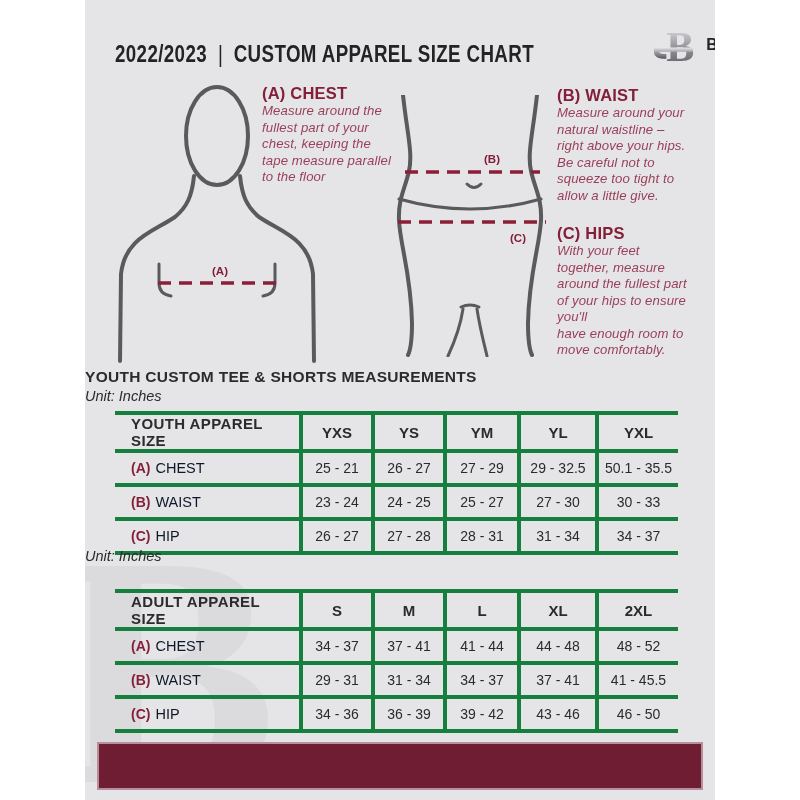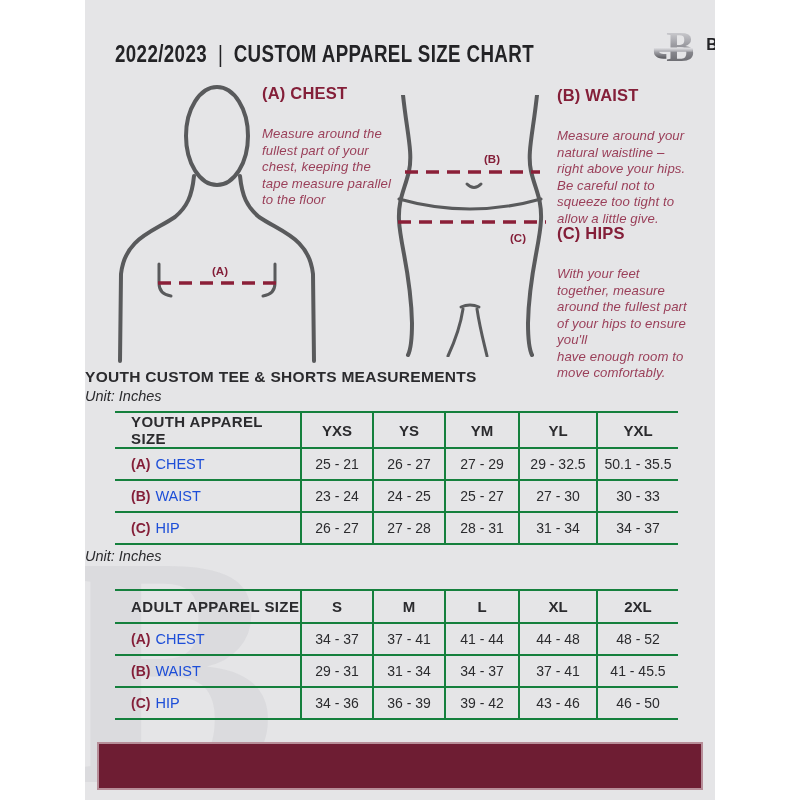--- a/index.html
+++ b/index.html
@@ -16,38 +16,38 @@
 
   
   .fig{position:absolute;}
   .fig path,.fig ellipse{fill:none;stroke:#595a5c;stroke-width:4;stroke-linecap:round;}
   .fig .dash{stroke:#8b1f38;stroke-width:3.4;stroke-dasharray:13 8;stroke-linecap:butt;}
   .fig .thin{stroke-width:3;}
   .fig text{font-family:"Liberation Sans",sans-serif;font-size:11.5px;font-weight:bold;fill:#841f39;}
 
   .guide-block{position:absolute;width:178px;}
   .guide-h{font-size:16.5px;font-weight:bold;color:#841f39;letter-spacing:0.2px;}
-  .guide-p{margin-top:23px;font-size:13.2px;font-style:italic;color:#9a3f59;line-height:1.25;white-space:pre-line;letter-spacing:0.1px;}
+  .guide-p{margin-top:0;font-size:13.2px;font-style:italic;color:#9a3f59;line-height:1.25;white-space:pre-line;letter-spacing:0.1px;}
 
   
   .sec{position:absolute;left:0;right:0;text-align:left;}
   .sec-title{font-size:15.5px;font-weight:bold;color:#2b2b2e;letter-spacing:0.3px;}
   .sec-unit{margin-top:2px;font-size:14.5px;font-style:italic;color:#2b2b2e;}
 
   
   .tbl-wrap{position:absolute;left:30px;width:563px;}
   table.size{border-collapse:collapse;table-layout:fixed;width:563px;}
-  table.size th,table.size td{border:2px solid #15803d;padding:0;text-align:center;vertical-align:middle;
+  table.size th,table.size td{border:4px solid #15803d;padding:0;text-align:center;vertical-align:middle;
     font-size:14px;color:#2b2b2e;height:30px;}
   table.size th{height:31px;font-size:15px;font-weight:bold;}
   table.size tr > *:first-child{border-left:none;text-align:left;padding-left:16px;}
   table.size tr > *:last-child{border-right:none;}
   .head-label{font-weight:normal;font-size:14px;color:#3f3f42;letter-spacing:0.4px;}
   .marker{color:#841f39;font-weight:bold;margin-right:5px;}
-  .rowlbl{font-size:14.5px;color:#1d4ed8;}
+  .rowlbl{font-size:14.5px;color:#0f172a;}
 
   
   .watermark{position:absolute;left:-28px;top:536px;font-size:330px;line-height:0.82;font-weight:bold;
     font-family:"Liberation Serif",serif;color:rgba(100,102,112,0.07);pointer-events:none;}
   .footer-bar{position:absolute;left:12px;top:742px;width:602px;height:44px;background:#6e1d33;
     border:2px solid rgba(255,255,255,0.5);}
 </style>
 </head>
 <body>
 

